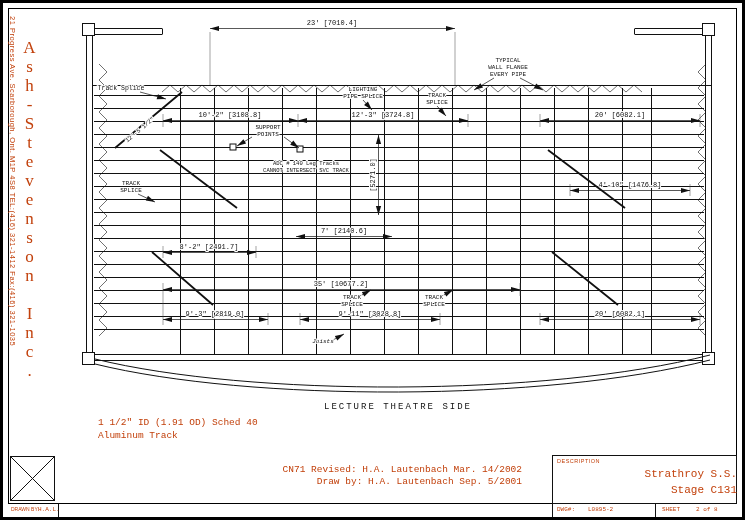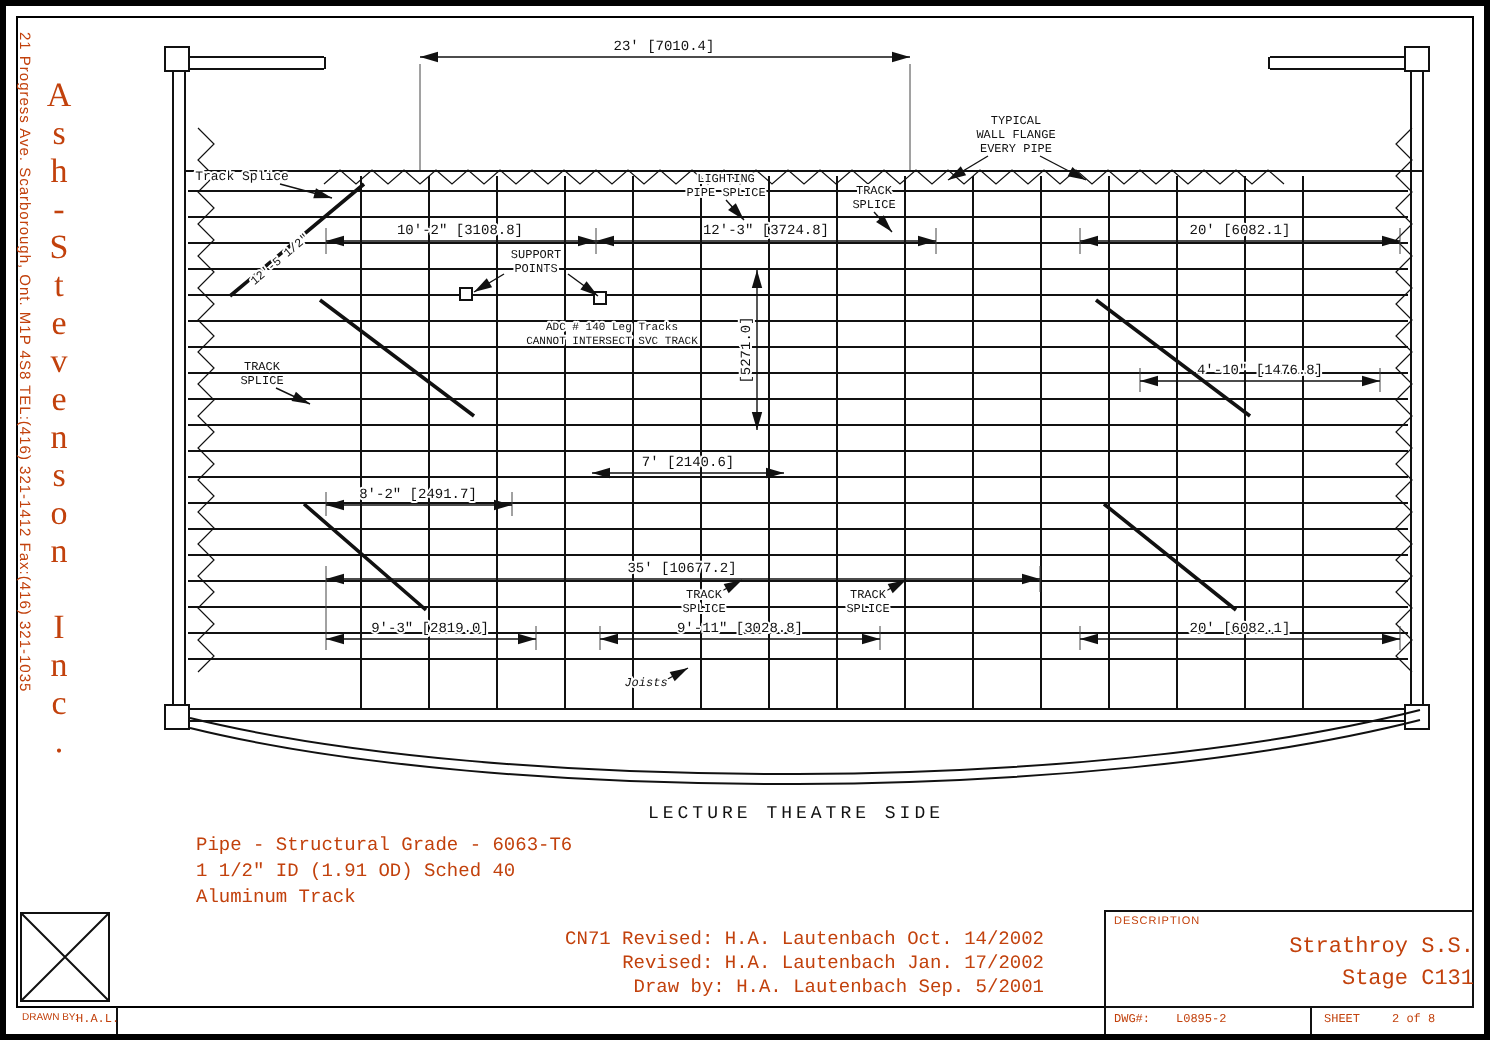--- a/index.html
+++ b/index.html
@@ -160,28 +160,26 @@
     <text class="dt s6" x="434" y="306">SPLICE</text>
     <text class="dt s6 it" x="323" y="343">Joists</text>
     <text class="dt wide" x="398" y="409">LECTURE THEATRE SIDE</text>
   </g>
 </svg>
 
 <div class="abs address">21 Progress Ave. Scarborough, Ont. M1P 4S8 TEL:(416) 321-1412 Fax:(416) 321-1035</div>
 <div class="abs company">Ash-Stevenson Inc.</div>
 
 <div class="abs notes">
-  <div>Pipe - Structural Grade - 6063-T6</div>
   <div>1 1/2" ID (1.91 OD) Sched 40</div>
   <div>Aluminum Track</div>
 </div>
 
 <div class="abs revisions">
-  <div>CN71 Revised: H.A. Lautenbach Oct. 14/2002</div>
-  <div>Revised: H.A. Lautenbach Jan. 17/2002</div>
+  <div>CN71 Revised: H.A. Lautenbach Mar. 14/2002</div>
   <div>Draw by: H.A. Lautenbach Sep. 5/2001</div>
 </div>
 
 <div class="abs tb-desc">DESCRIPTION</div>
 <div class="abs tb-line" style="top:468px">Strathroy S.S.</div>
 <div class="abs tb-line" style="top:484px">Stage C131</div>
 
 <div class="abs f fl" style="left:11px">DRAWN BY:</div>
 <div class="abs f" style="left:38px">H.A.L.</div>
 <div class="abs f" style="left:557px">DWG#:</div>

